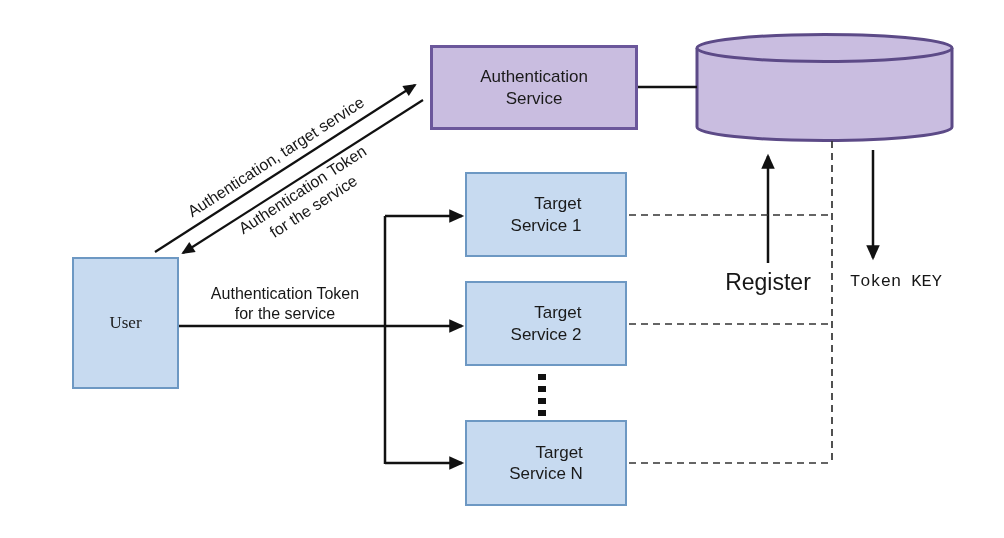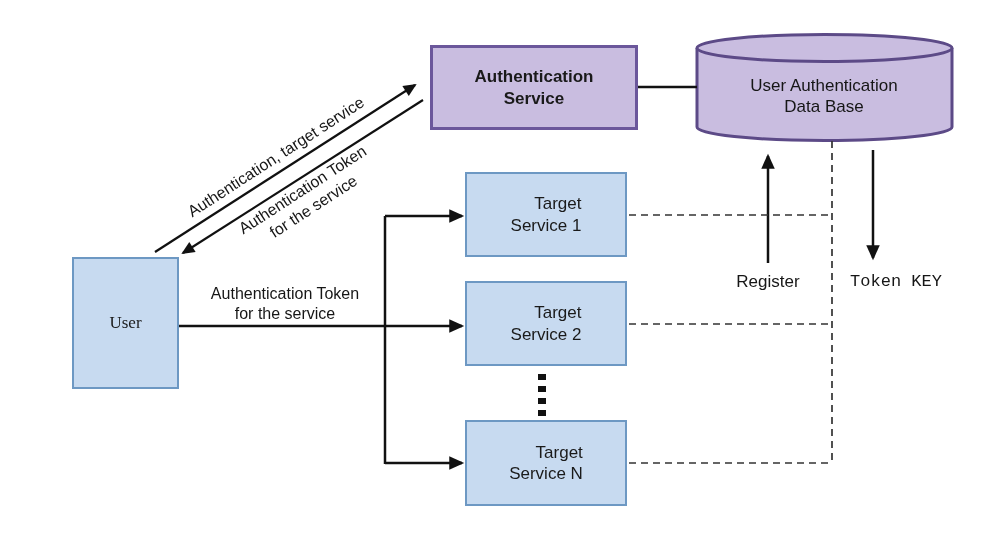--- a/index.html
+++ b/index.html
@@ -16,33 +16,33 @@
   .blue{
     background:var(--node-blue-fill,#c7daf0);
     border:2px solid var(--node-blue-border,#6d98c3);
     text-align:right;
   }
   .purple{
     background:var(--node-purple-fill,#c9bde0);
     border:3px solid var(--node-purple-border,#6b579b);
   }
   .user-box{left:72px;top:257px;width:107px;height:132px;font-family:Liberation Serif, serif;}
-  .auth-box{left:430px;top:45px;width:208px;height:85px;font-weight:bold;}
+  .auth-box{left:430px;top:45px;width:208px;height:85px;}
   .ts1-box{left:465px;top:172px;width:162px;height:85px;}
   .ts2-box{left:465px;top:281px;width:162px;height:85px;}
   .tsn-box{left:465px;top:420px;width:162px;height:86px;}
   .lbl{
     position:absolute;white-space:pre-line;text-align:center;
     font-size:16px;line-height:1.22;width:max-content;color:#161616;
   }
   .db-label{left:824px;top:97px;transform:translate(-50%,-50%);font-size:17px;}
   .lbl-auth-request{left:276px;top:157px;transform:translate(-50%,-50%) rotate(-33deg);}
   .lbl-auth-token-return{left:308px;top:198px;transform:translate(-50%,-50%) rotate(-33deg);}
   .lbl-auth-token-forward{left:285px;top:304px;transform:translate(-50%,-50%);}
-  .lbl-register{left:768px;top:282px;transform:translate(-50%,-50%);font-size:17px;}
+  .lbl-register{left:768px;top:282px;transform:translate(-50%,-50%);font-size:23px;}
   .lbl-token-key{left:896px;top:282px;transform:translate(-50%,-50%);font-size:17px;font-family:Liberation Mono, monospace;}
 </style>
 </head>
 <body>
 
 <div class="canvas">
 
   <svg width="1004" height="538" viewBox="0 0 1004 538">
     <defs>
       <marker id="ah" viewBox="0 0 10 10" refX="8.5" refY="5" markerWidth="7" markerHeight="6" orient="auto">
@@ -69,22 +69,20 @@
     <line x1="629" y1="215" x2="832" y2="215" stroke="var(--dash-color,#333)" stroke-width="1.7" stroke-dasharray="7 5"></line>
     <line x1="629" y1="324" x2="832" y2="324" stroke="var(--dash-color,#333)" stroke-width="1.7" stroke-dasharray="7 5"></line>
     <line x1="629" y1="463" x2="832" y2="463" stroke="var(--dash-color,#333)" stroke-width="1.7" stroke-dasharray="7 5"></line>
 
     <line x1="542" y1="374" x2="542" y2="416" stroke="#111" stroke-width="8" stroke-dasharray="6 6"></line>
   </svg>
 
   <div class="box blue user-box">User</div>
   <div class="box purple auth-box">Authentication
 Service</div>
-  <div class="lbl db-label">User Authentication
-Data Base</div>
   <div class="box blue ts1-box">Target
 Service 1</div>
   <div class="box blue ts2-box">Target
 Service 2</div>
   <div class="box blue tsn-box">Target
 Service N</div>
 
   <div class="lbl lbl-auth-request">Authentication, target service</div>
   <div class="lbl lbl-auth-token-return">Authentication Token
 for the service</div>

